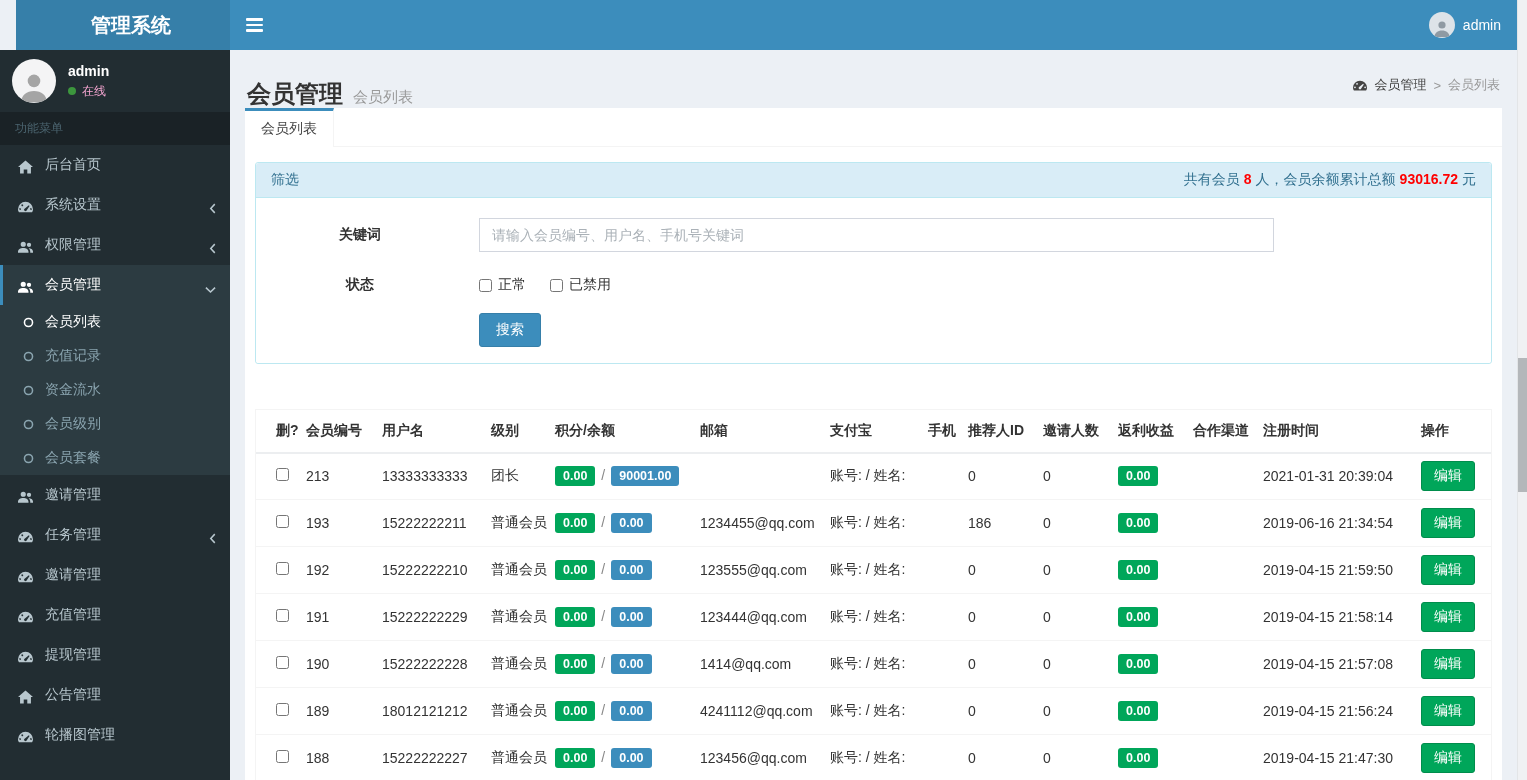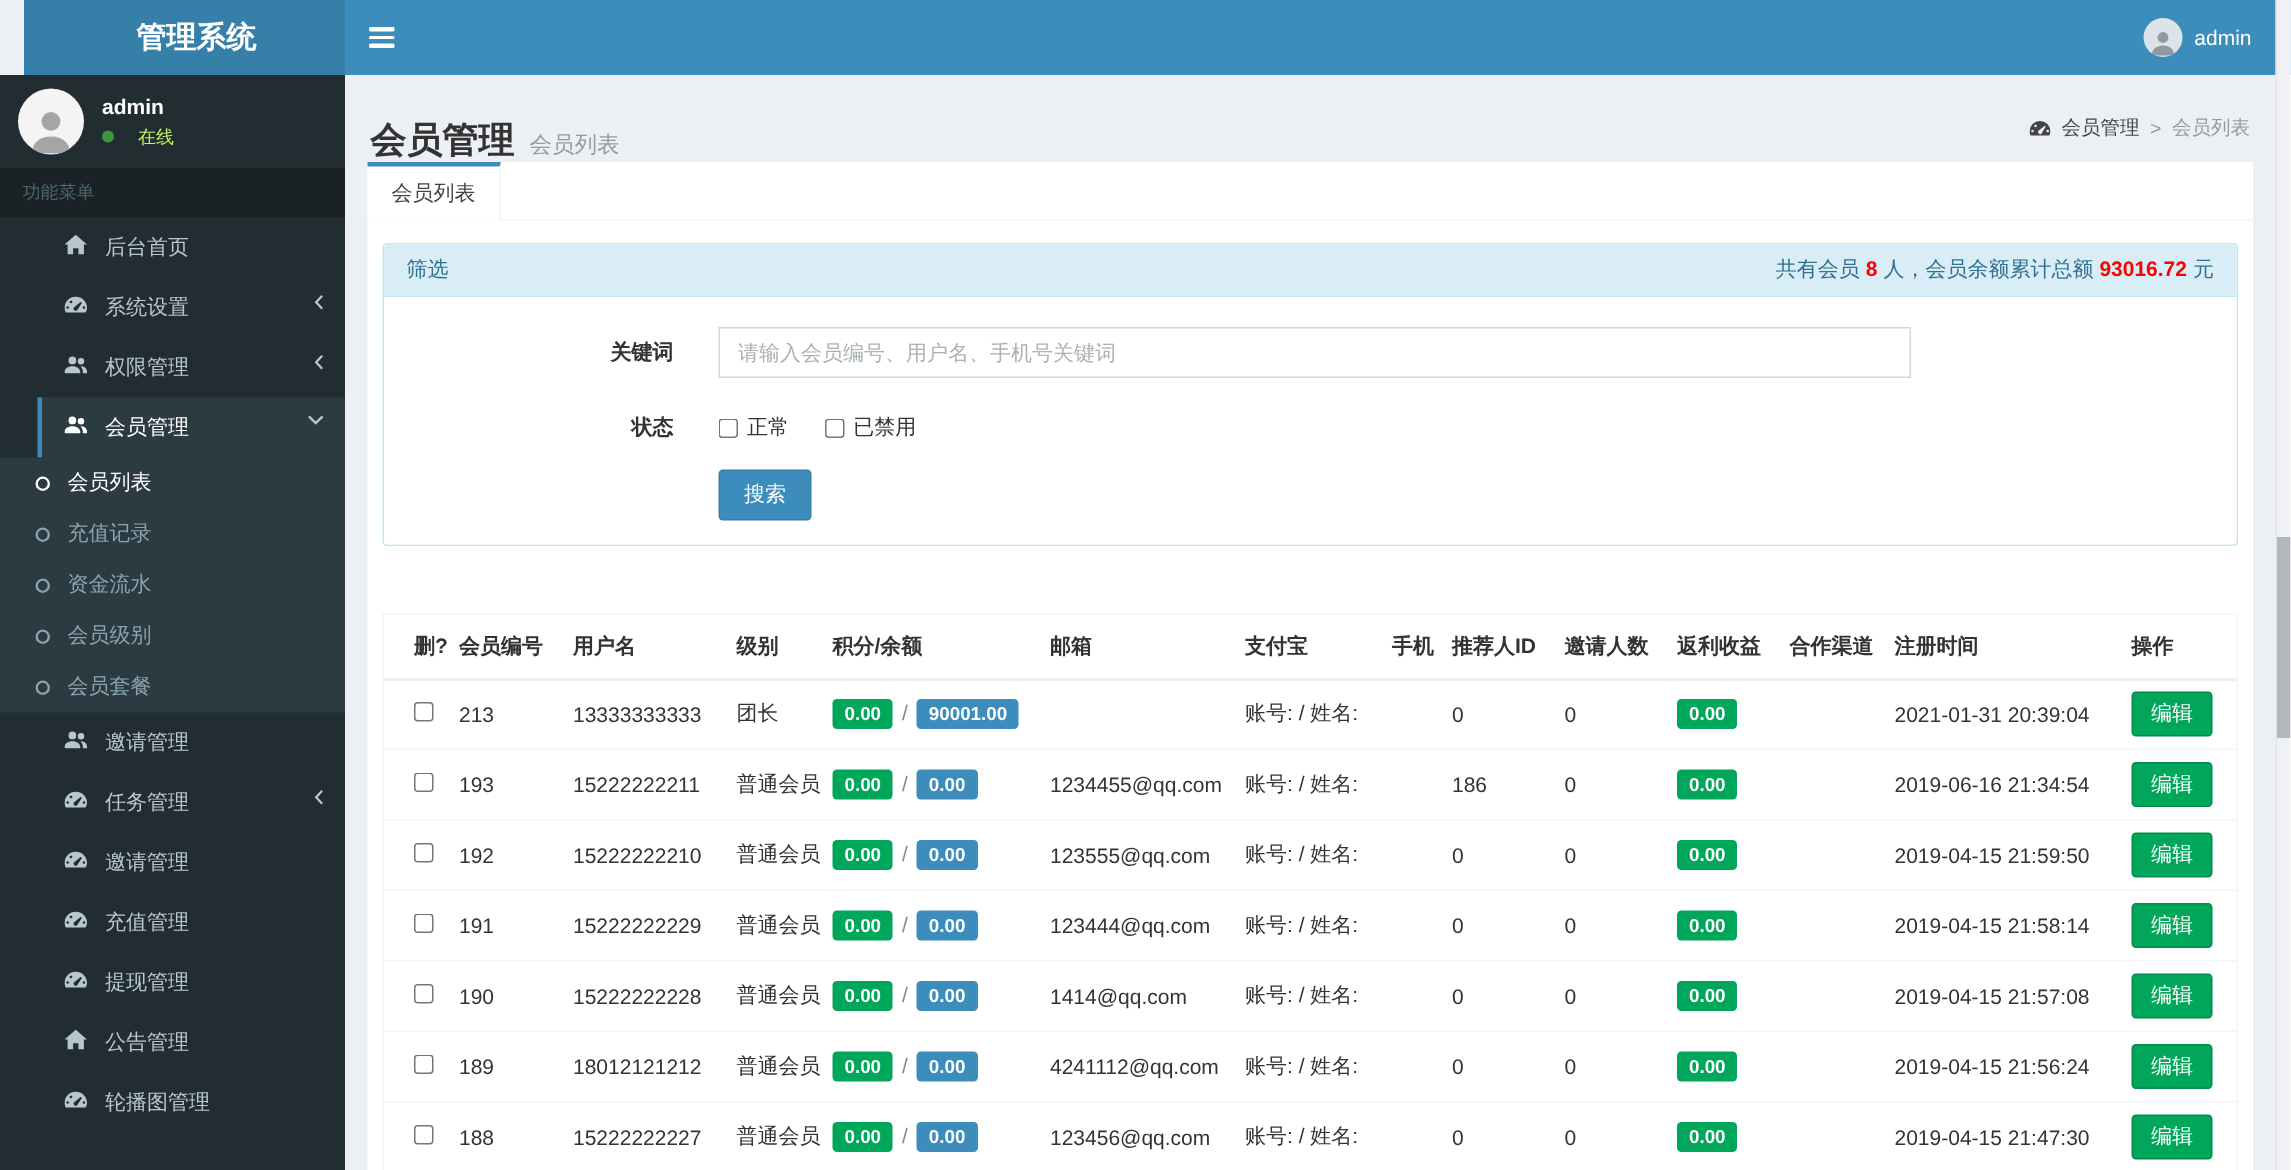--- a/index.html
+++ b/index.html
@@ -18,25 +18,25 @@
   .nav-user { display:flex; align-items:center; gap:8px; padding-right:26px; height:50px; color:#fff; cursor:pointer; }
   .avatar-sm { width:26px; height:26px; border-radius:50%; background:#dde3e8; overflow:hidden; display:inline-flex; align-items:flex-end; justify-content:center; }
   .avatar-sm svg { width:20px; height:20px; }
 
   
   .sidebar { position:absolute; left:0; top:50px; width:230px; height:730px; background:#222d32; }
   .user-panel { display:flex; align-items:center; gap:12px; padding:10px 12px; height:62px; }
   .avatar-lg { width:44px; height:44px; border-radius:50%; background:#f4f4f5; overflow:hidden; display:flex; align-items:flex-end; justify-content:center; flex-shrink:0; }
   .avatar-lg svg { width:34px; height:34px; }
   .up-name { color:#fff; font-weight:bold; font-size:14px; margin-bottom:4px; }
-  .up-status { color:#bef264; font-size:12px; display:flex; align-items:center; gap:16px; }
+  .up-status { color:#f9a8d4; font-size:12px; display:flex; align-items:center; gap:6px; }
   .dot { width:8px; height:8px; border-radius:50%; background:#3c963d; display:inline-block; }
   .menu-label { background:#1a2226; color:#4b646f; font-size:12px; padding:8px 15px; }
   ul.menu { list-style:none; }
-  .menu-item { display:flex; align-items:flex-start; padding:11px 14px 11px 15px; color:#b8c7ce; cursor:pointer; border-left:3px solid transparent;margin-left:25px; }
+  .menu-item { display:flex; align-items:flex-end; padding:11px 14px 11px 15px; color:#b8c7ce; cursor:pointer; border-left:3px solid transparent; }
   .menu-item .icon { width:18px; margin-right:9px; display:inline-flex; color:#b8c7ce; }
   .menu-item .icon svg { width:15px; height:14px; }
   .menu-item .arrow { margin-left:auto; display:inline-flex; color:#b8c7ce; }
   .menu-item.active { background:#2c3b41; border-left-color:#3c8dbc; color:#fff; }
   .menu-item.active .icon { color:#fff; }
   ul.submenu { list-style:none; background:#2c3b41; }
   .submenu-item { display:flex; align-items:center; padding:8px 15px 8px 23px; color:#8aa4af; cursor:pointer; font-size:14px; }
   .submenu-item .icon { width:15px; margin-right:7px; display:inline-flex; color:#8aa4af; }
   .submenu-item .icon svg { width:11px; height:11px; }
   .submenu-item.active { color:#fff; }
@@ -60,21 +60,21 @@
          background:#fff; color:#444; font-size:14px; height:39px; cursor:pointer; }
   .tab-content { padding:15px 10px 10px; }
 
   
   .filter-box { border:1px solid #bce8f1; border-radius:3px; }
   .filter-head { background:#d9edf7; color:#31708f; padding:8px 15px; border-bottom:1px solid #bce8f1;
                  display:flex; align-items:center; justify-content:space-between; border-radius:3px 3px 0 0; }
   .summary b.red { color:#ff0000; margin:0 4px; }
   .filter-body { padding:20px 15px 16px; background:#fff; border-radius:0 0 3px 3px; }
   .form-row { display:flex; align-items:center; margin-bottom:24px; }
-  .f-label { width:178px; text-align:right; font-weight:bold; color:#333; flex-shrink:0; }
+  .f-label { width:178px; text-align:center; font-weight:bold; color:#333; flex-shrink:0; }
   .f-field { margin-left:30px; }
   .keyword-input { width:795px; height:34px; border:1px solid #d2d6de; padding:6px 12px; font-size:14px;
                    color:#333; font-family:inherit; outline:none; }
   .keyword-input::placeholder { color:#aab1b7; }
   .checkbox-opt { display:inline-flex; align-items:center; margin-right:20px; color:#333; cursor:pointer; }
   .checkbox-opt input { margin-right:6px; }
   .row-status { margin-bottom:18px; }
   .btn-search { margin-left:208px; background:#3c8dbc; border:1px solid #367fa9; color:#fff; padding:7px 16px;
                 font-size:14px; border-radius:3px; cursor:pointer; font-family:inherit; }
 

